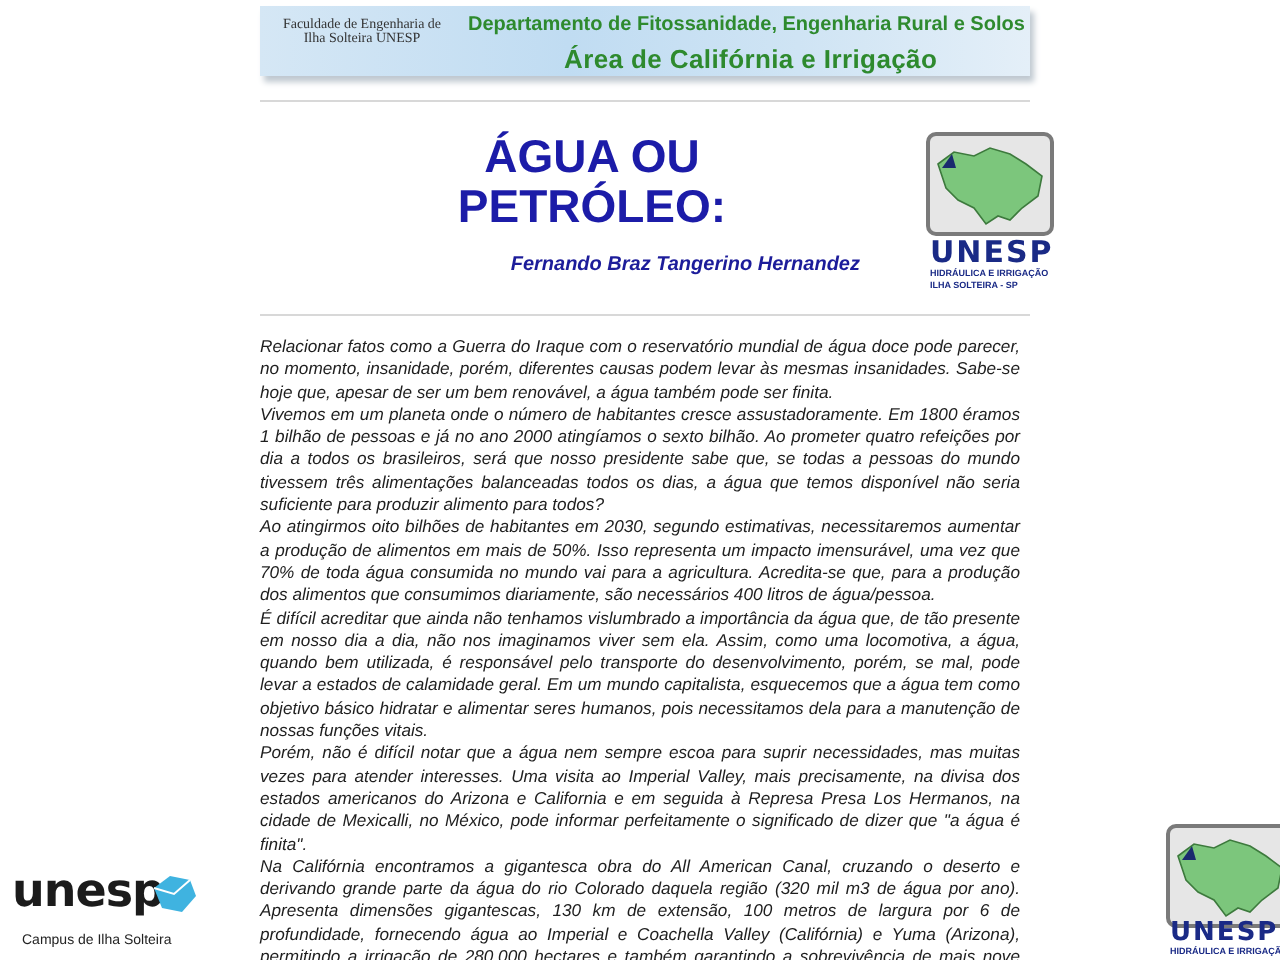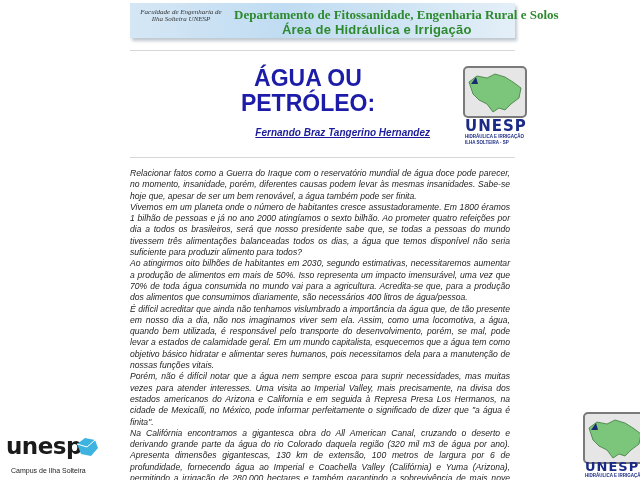--- a/index.html
+++ b/index.html
@@ -1,43 +1,43 @@
 <!DOCTYPE html>
 <html><head>
 <meta charset="utf-8">
 <style>
   html, body { margin:0; padding:0; }
   body { width:640px; height:480px; background:#ffffff; position:relative; overflow:hidden; font-family:"Liberation Sans", sans-serif; }
   .banner { position:absolute; left:130px; top:3px; width:385px; height:35px;
     background:linear-gradient(90deg,#d5e7f5 0%,#c0dcf2 40%,#cfe4f4 70%,#e4eff8 100%);
     box-shadow:2px 3px 3px #bfc8d0; }
-  .banner .fac { position:absolute; left:6px; top:6px; width:90px; font-family:"Liberation Serif", serif; font-size:7px; line-height:7px; color:#333; text-align:center;font-style:italic; }
-  .banner .dept { position:absolute; left:104px; top:4px; font-size:13px; font-weight:bold; color:#2e8a2e; white-space:nowrap;font-family:Liberation Serif, serif; }
+  .banner .fac { position:absolute; left:6px; top:6px; width:90px; font-family:"Liberation Serif", serif; font-size:7px; line-height:7px; color:#333; text-align:center; }
+  .banner .dept { position:absolute; left:104px; top:4px; font-size:10px; font-weight:bold; color:#2e8a2e; white-space:nowrap; }
   .banner .area { position:absolute; left:152px; top:19px; font-size:13px; font-weight:bold; color:#2e8a2e; white-space:nowrap; letter-spacing:0.2px; }
   .hr { position:absolute; height:1px; background:#d8d8d8; }
-  .title { position:absolute; left:188px; top:66px; width:240px; text-align:center; font-weight:bold; font-size:23px; line-height:25px; color:#1c1ca8; }
+  .title { position:absolute; left:176px; top:66px; width:240px; text-align:center; font-weight:bold; font-size:23px; line-height:25px; color:#1c1ca8; }
   .authors { position:absolute; left:240px; top:126px; width:190px; text-align:right; font-size:10px; font-style:italic; font-weight:bold; color:#1c1c9a; line-height:13px; }
-  .authors .a1 { text-decoration:underline; }
+  .authors .a1 { }
   .logo-box { position:absolute; width:60px; height:48px; border:2px solid #7a7a7a; border-radius:5px; background:#e6e6e6; overflow:hidden; }
   .logo-box svg { position:absolute; left:0; top:0; }
   .logo-word { position:absolute; font-weight:bold; font-family:"DejaVu Sans", sans-serif; color:#1a2a86; letter-spacing:1px; }
   .logo-sub { position:absolute; font-size:4.5px; font-weight:bold; color:#1a2a86; white-space:nowrap; line-height:5px; }
   .body-text { position:absolute; left:130px; top:168px; width:380px; font-size:8.6px; line-height:11.3px; color:#1e1e1e; text-align:justify; }
   .body-text p { margin:0;font-style:italic; }
   .unesp-logo { position:absolute; left:6px; top:433px; font-family:"DejaVu Sans", sans-serif; font-weight:bold; font-size:23px; color:#1b1b1b; letter-spacing:-0.5px; }
   .campus { position:absolute; left:11px; top:467px; font-size:7px; color:#222; }
   .globe { position:absolute; left:73px; top:436px; }
 </style>
 </head>
 <body>
 
 <div class="banner">
   <div class="fac">Faculdade de Engenharia de Ilha Solteira UNESP</div>
   <div class="dept">Departamento de Fitossanidade, Engenharia Rural e Solos</div>
-  <div class="area">Área de Hidráulica e Irrigação</div>
+  <div class="area">Área de Califórnia e Irrigação</div>
 </div>
 
 <div class="hr" style="left:130px; top:50px; width:385px;"></div>
 
 <div class="title">
   <div>ÁGUA OU PETRÓLEO:</div>
 </div>
 
 <div class="authors">
   <div class="a1">Fernando Braz Tangerino Hernandez</div>

